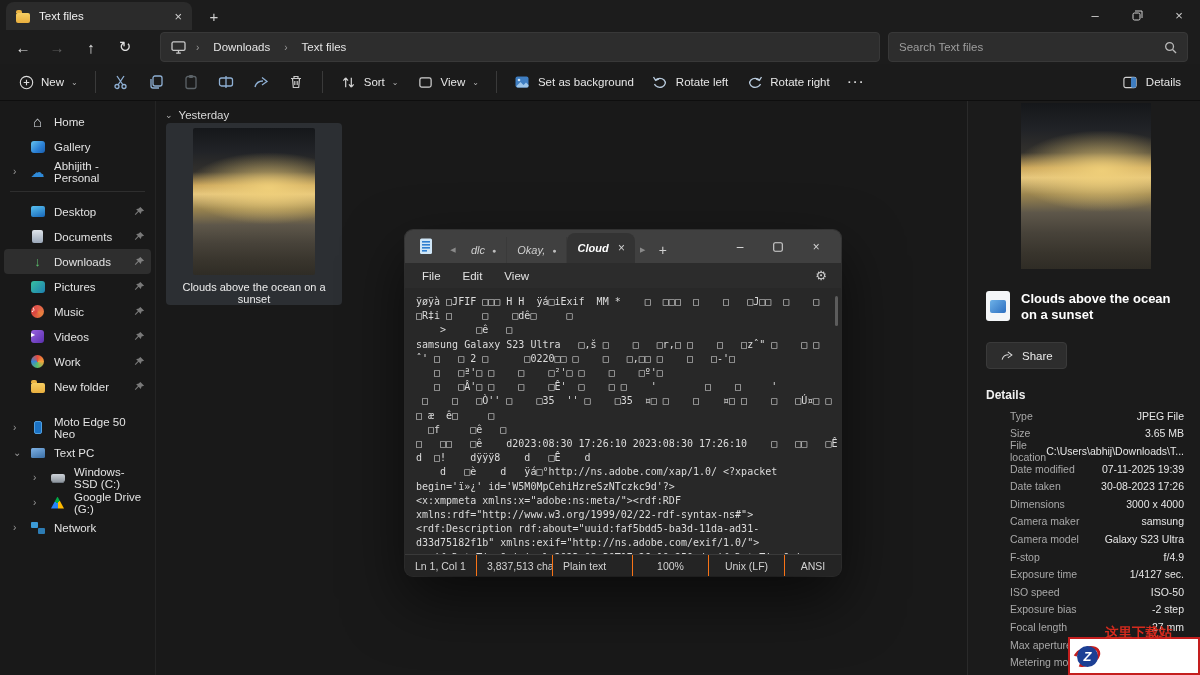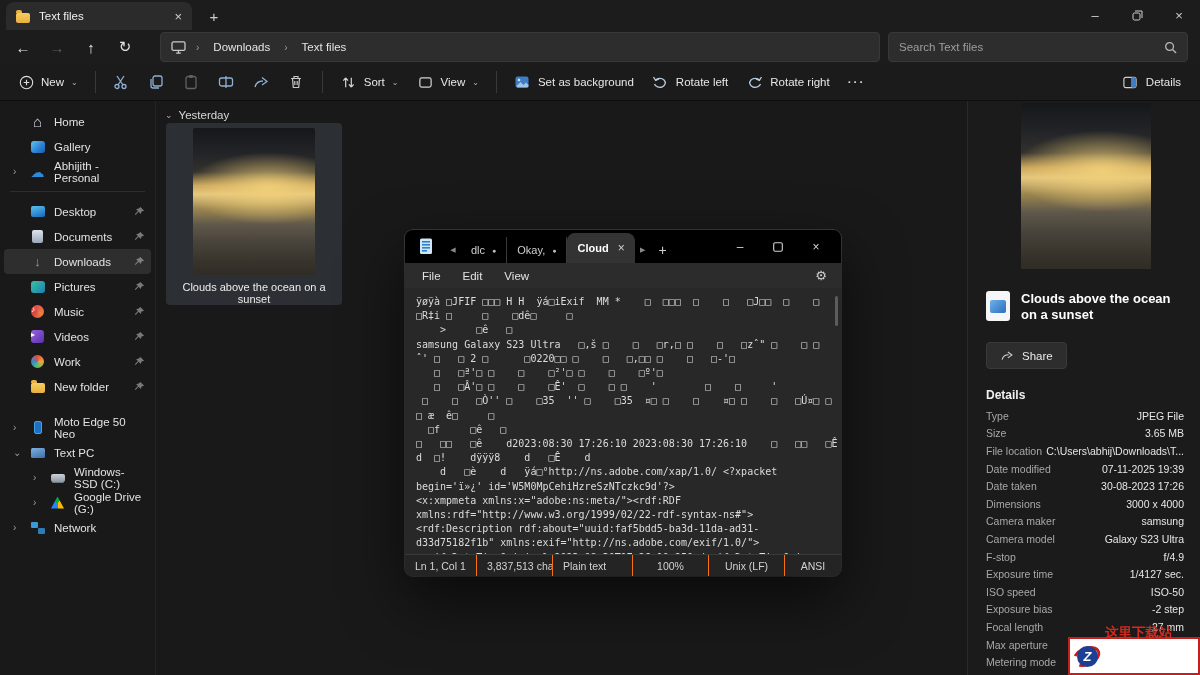--- a/index.html
+++ b/index.html
@@ -78,27 +78,27 @@
   
   .rpane { position:absolute; left:967px; top:101px; width:233px; height:574px; background:#1b1b1b; border-left:1px solid #2a2a2a; }
   .rpane .preview { position:absolute; left:53px; top:2px; width:130px; height:166px; }
   .rhead { position:absolute; left:18px; top:190px; width:200px; display:flex; gap:11px; }
   .fileicon { position:relative; width:24px; height:30px; background:#f4f6f8; border-radius:3px; flex:none; }
   .fileicon::after { content:""; position:absolute; left:4px; top:9px; width:16px; height:13px; border-radius:2px; background:linear-gradient(135deg,#6db1e8,#2d6fc0); }
   .rtitle { font-size:13px; font-weight:bold; color:#ffffff; line-height:16px; }
   .sharebtn { position:absolute; left:18px; top:241px; display:flex; align-items:center; gap:8px; background:#2d2d2d; border:1px solid #3a3a3a; border-radius:4px; padding:6px 13px; font-size:11.5px; color:#eaeaea; }
   .dheading { position:absolute; left:18px; top:287px; font-size:12px; font-weight:bold; color:#f0f0f0; }
   .drows { position:absolute; left:18px; top:306px; width:198px; }
-  .drow { display:flex; justify-content:space-between; align-items:center; height:17.6px; font-size:10.5px; }
+  .drow { display:flex; justify-content:space-between; align-items:center; height:17.6px; font-size:10.5px;margin-left:24px; }
   .drow .dl { color:#a8a8a8; }
   .drow .dv { color:#e6e6e6; text-align:right; }
 
   
   .notepad { position:absolute; left:405px; top:230px; width:436px; height:346px; background:#282828; border-radius:8px; box-shadow:0 24px 60px rgba(0,0,0,.6), 0 0 0 1px #3a3a3a; overflow:hidden; }
-  .np-titlebar { position:relative; height:33px; background:#000000; display:flex; align-items:flex-start; }
+  .np-titlebar { position:relative; height:33px; background:#404040; display:flex; align-items:flex-start;font-style:italic; }
   .np-appicon { position:absolute; left:14px; top:8px; }
   .np-tabscroll { width:16px; height:26px; display:flex; align-items:center; justify-content:center; color:#8a8a8a; font-size:7px; margin-bottom:0; }
   .np-tabs { display:flex; align-items:flex-end; height:33px; margin-left:40px; }
   .np-tab { height:26px; display:flex; align-items:center; gap:7px; padding:0 10px; font-size:11px; color:#cfcfcf; border-right:1px solid #3a3a3a; }
   .np-tab .dot { font-size:7px; color:#bdbdbd; }
   .np-tab.active { height:30px; background:#333333; border-radius:8px 8px 0 0; border-right:none; color:#ffffff; font-weight:bold; }
   .np-tab.active .x { font-weight:normal; color:#cfcfcf; font-size:12px; margin-left:2px; }
   .np-plus { width:24px; height:26px; display:flex; align-items:center; justify-content:center; color:#d0d0d0; font-size:14px; }
   .np-controls { position:absolute; right:6px; top:0; height:33px; display:flex; align-items:center; }
   .np-controls .wc { width:38px; height:30px; display:flex; align-items:center; justify-content:center; color:#d4d4d4; font-size:12px; }

